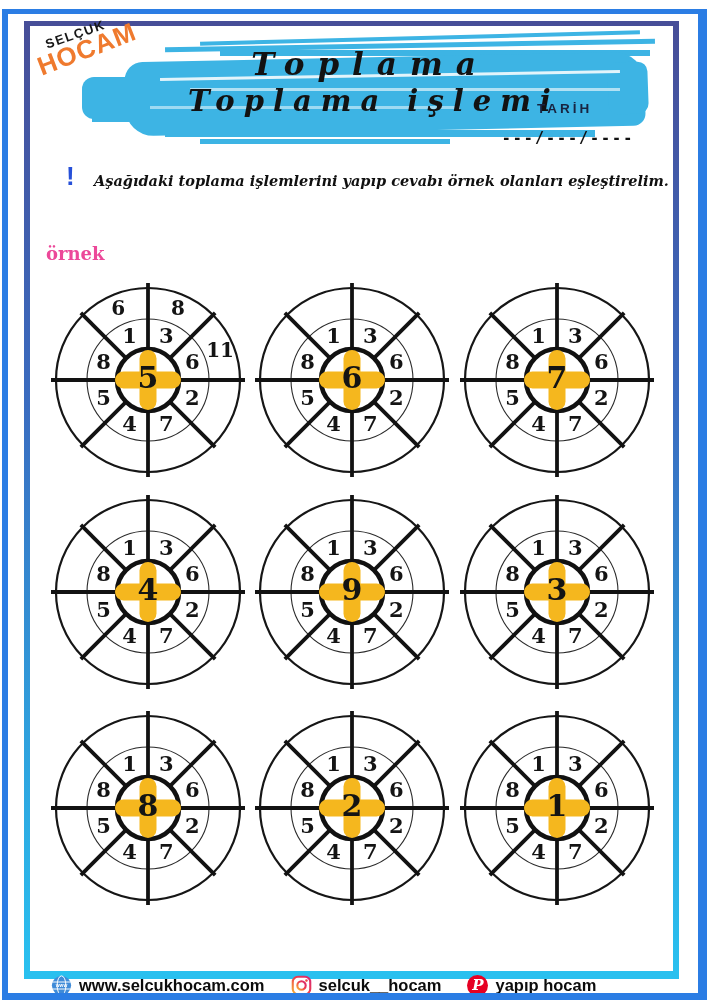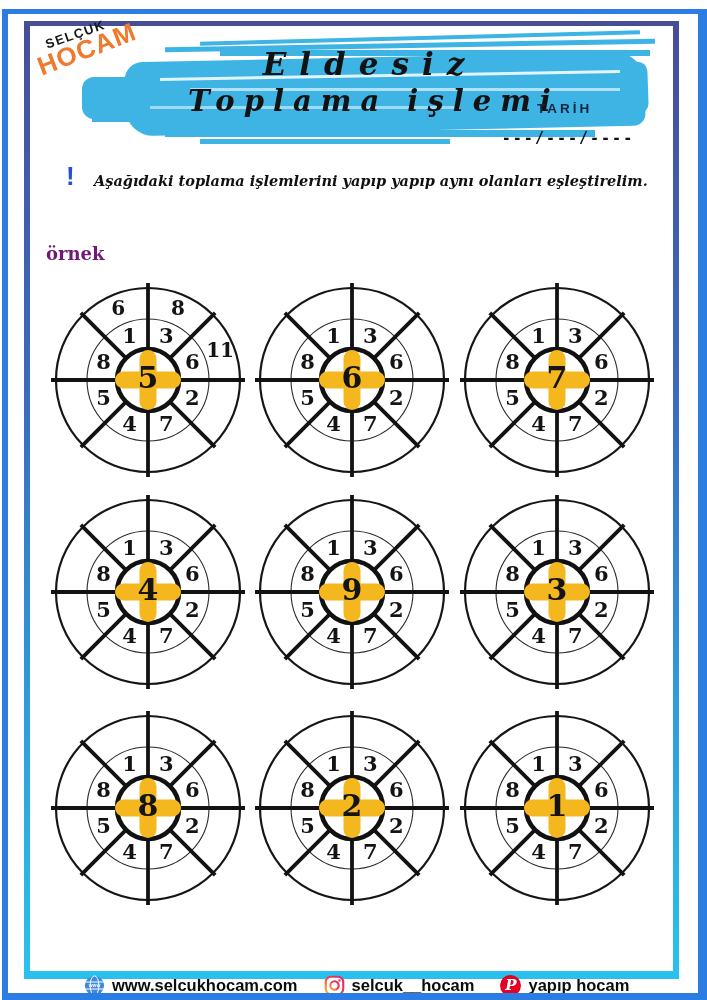--- a/index.html
+++ b/index.html
@@ -45,34 +45,34 @@
   .logo{position:absolute;left:28px;top:26px;z-index:4;transform:rotate(-19deg);text-align:center;}
   .logo-top{display:block;font-weight:700;font-size:13px;letter-spacing:1.5px;color:#161616;}
   .logo-bottom{display:block;font-weight:800;font-size:26px;letter-spacing:1px;color:#ef7a2e;
     margin-top:-5px;transform:translateX(6px) rotate(-2deg);}
 
   
   .bang{position:absolute;left:66px;top:161px;z-index:3;color:#2750d8;
     font-weight:800;font-size:26px;}
   .instruction{position:absolute;left:94px;top:172px;z-index:3;color:#101010;white-space:nowrap;
     font-family:"DejaVu Serif",serif;font-weight:bold;font-style:italic;font-size:14.5px;}
-  .ornek{position:absolute;left:46px;top:243px;z-index:3;color:#701a75;
+  .ornek{position:absolute;left:46px;top:243px;z-index:3;color:#ec4899;
     font-family:"DejaVu Serif",serif;font-weight:bold;font-size:18px;}
 
   
   #wheels{position:absolute;inset:0;z-index:2;}
   .wheel{position:absolute;width:200px;height:200px;}
   .num{font-family:"DejaVu Serif",serif;font-weight:bold;text-anchor:middle;fill:#141414;}
   .center-num{font-size:30px;}
   .ring-num{font-size:21px;}
   .answer-num{font-size:20px;}
 
   
   .footer{position:absolute;left:0;right:0;top:975px;height:20px;z-index:30;
-    display:flex;align-items:center;padding-left:84px;gap:26px;}
+    display:flex;align-items:center;padding-left:51px;gap:26px;}
   .f-item{display:flex;align-items:center;gap:7px;font-weight:700;font-size:16.5px;color:#0c0c0c;}
   .f-icon{width:21px;height:21px;display:block;}
   .pin-circle{width:21px;height:21px;border-radius:50%;background:#e60023;color:#fff;
     display:flex;align-items:center;justify-content:center;
     font-family:"DejaVu Serif",serif;font-style:italic;font-weight:bold;font-size:15px;}
 </style>
 </head>
 <body>
 
 <div class="page">
@@ -87,32 +87,32 @@
     <div class="bleft"></div>
     <div class="bright"></div>
     <div class="bb1"></div>
     <div class="bb2"></div>
     <div class="bl1"></div>
     <div class="bw1"></div>
     <div class="bw2"></div>
     <div class="bw3"></div>
   </div>
 
-  <div class="title-line title-1">Eldesiz</div>
+  <div class="title-line title-1">Toplama</div>
   <div class="title-line title-2">Toplama işlemi</div>
   <div class="tarih">TARİH</div>
   <div class="date-line">---/---/----</div>
 
   <div class="logo">
     <span class="logo-top">SELÇUK</span>
     <span class="logo-bottom">HOCAM</span>
   </div>
 
   <div class="bang">!</div>
-  <div class="instruction">Aşağıdaki toplama işlemlerini yapıp yapıp aynı olanları eşleştirelim.</div>
+  <div class="instruction">Aşağıdaki toplama işlemlerini yapıp cevabı örnek olanları eşleştirelim.</div>
   <div class="ornek">örnek</div>
 
   <div id="wheels">
       <svg viewBox="0 0 200 200" class="wheel" style="left: 48px; top: 280px;">
         <circle cx="100" cy="100" r="92" fill="#ffffff" stroke="#161616" stroke-width="2.2"></circle>
         <circle cx="100" cy="100" r="61" fill="none" stroke="#2b2b2b" stroke-width="1.1"></circle>
         <line x1="130" y1="100" x2="197" y2="100" stroke="#121212" stroke-width="3.8"></line>
         <line x1="121.21320343559643" y1="78.78679656440357" x2="167.17514421272202" y2="32.824855787278" stroke="#121212" stroke-width="3.8"></line>
         <line x1="100" y1="70" x2="100" y2="3" stroke="#121212" stroke-width="3.8"></line>
         <line x1="78.78679656440357" y1="78.78679656440357" x2="32.824855787278" y2="32.82485578727798" stroke="#121212" stroke-width="3.8"></line>

